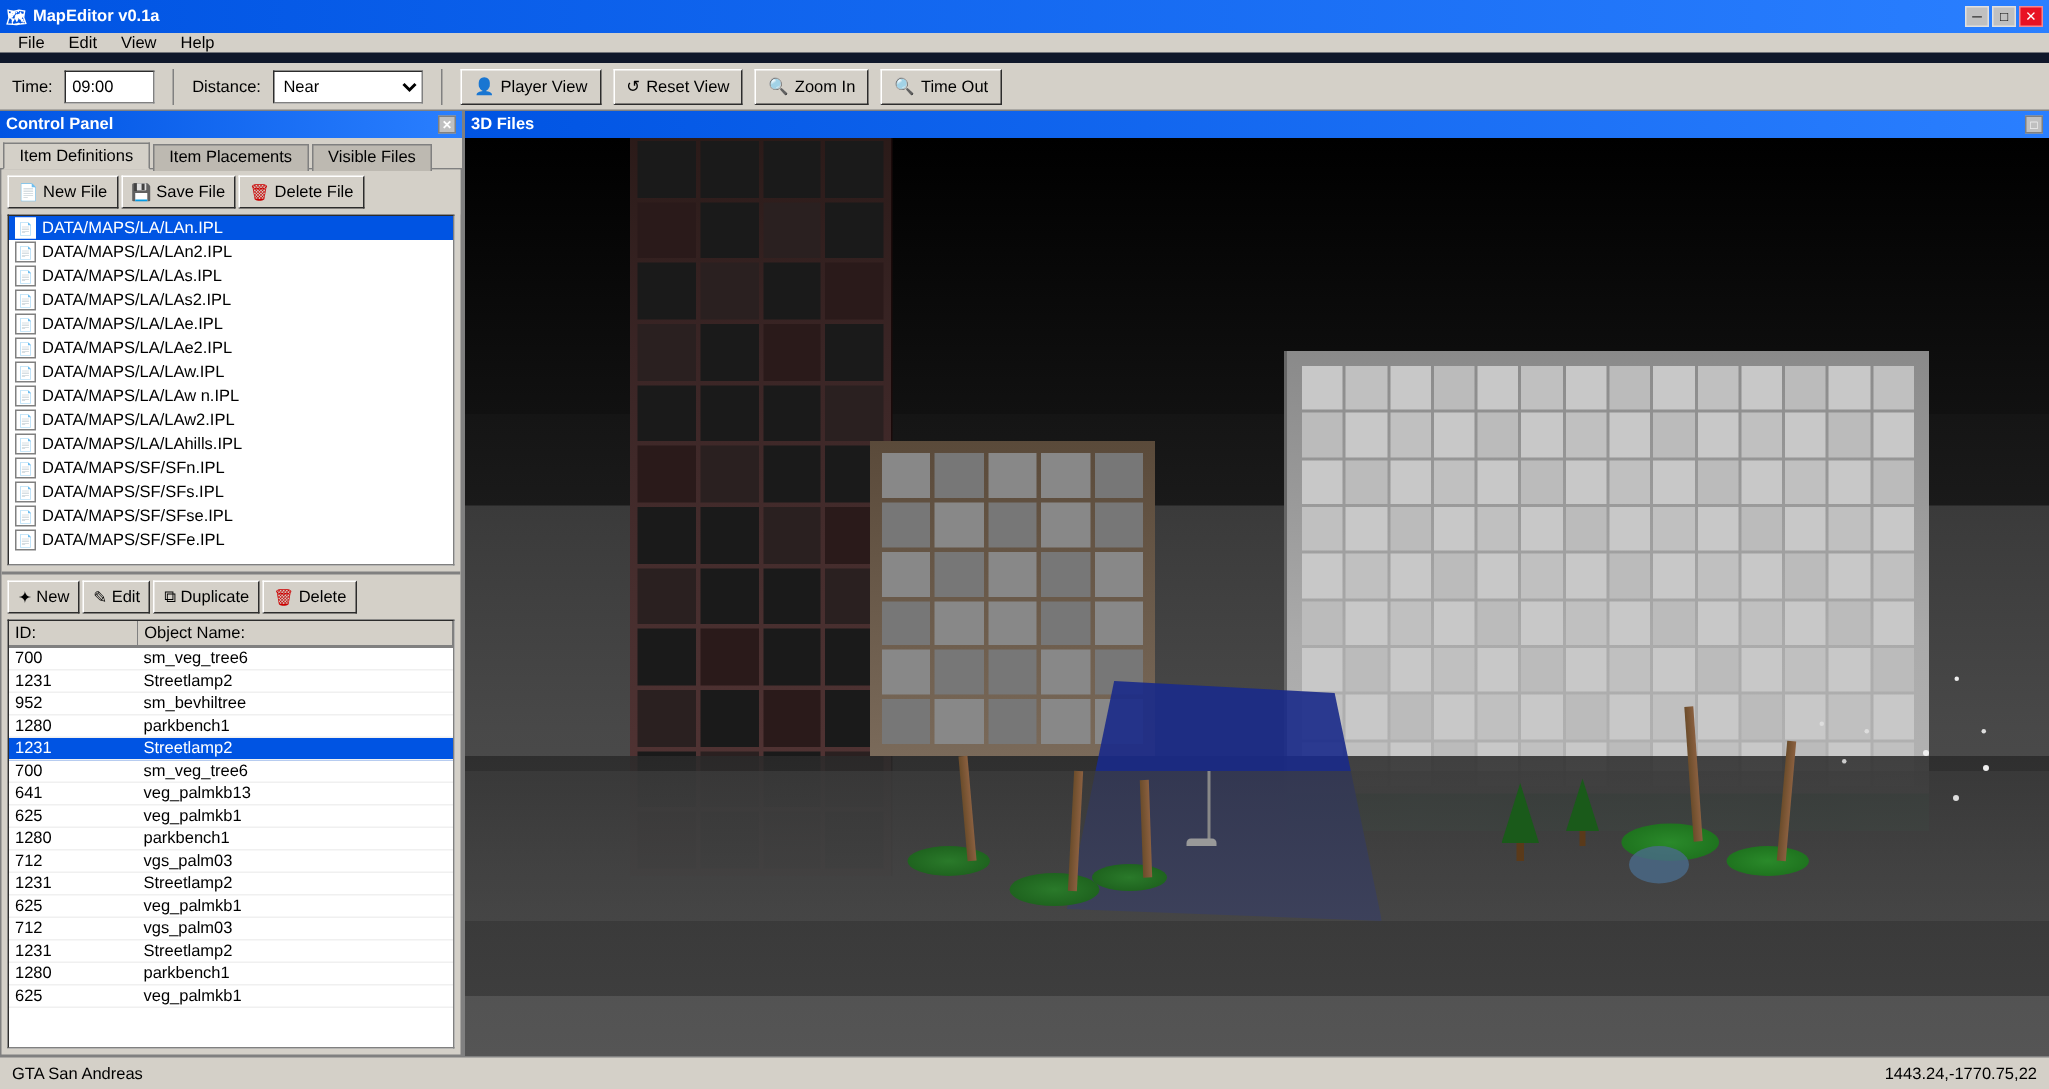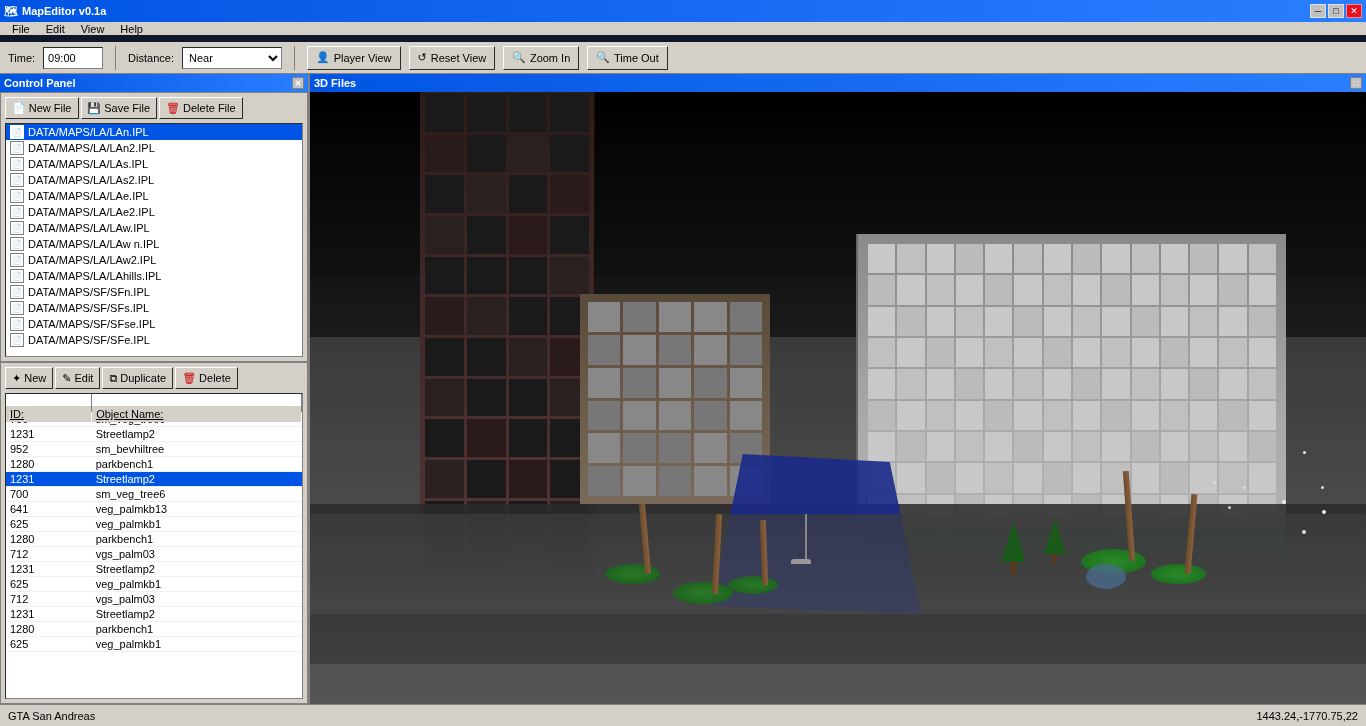--- a/index.html
+++ b/index.html
@@ -246,22 +246,21 @@
       background: white;
     }
     #item-table {
       width: 100%;
       border-collapse: collapse;
       font-size: 11px;
     }
     #item-table thead tr {
       background: #d4d0c8;
       position: sticky;
-      top: 12px;
-      text-decoration: underline;
+      top: 0;
     }
     #item-table th {
       text-align: left;
       padding: 2px 4px;
       border-right: 1px solid #808080;
       border-bottom: 2px solid #808080;
       font-weight: normal;
       background: #d4d0c8;
     }
     #item-table td {
@@ -369,20 +368,25 @@
 
 <div id="main-layout">
 
   <div id="left-panel">
 
     <div id="control-panel-header">
       <span>Control Panel</span>
       <div class="panel-close-btn">✕</div>
     </div>
 
+    <div id="tabs">
+      <div class="tab active">Item Definitions</div>
+      <div class="tab">Item Placements</div>
+      <div class="tab">Visible Files</div>
+    </div>
 
     <div id="tab-content">
 
       <div id="file-section">
         <div id="file-buttons">
           <button class="section-btn">
             <span style="color:#0070d0">📄</span>
             New File
           </button>
           <button class="section-btn">

